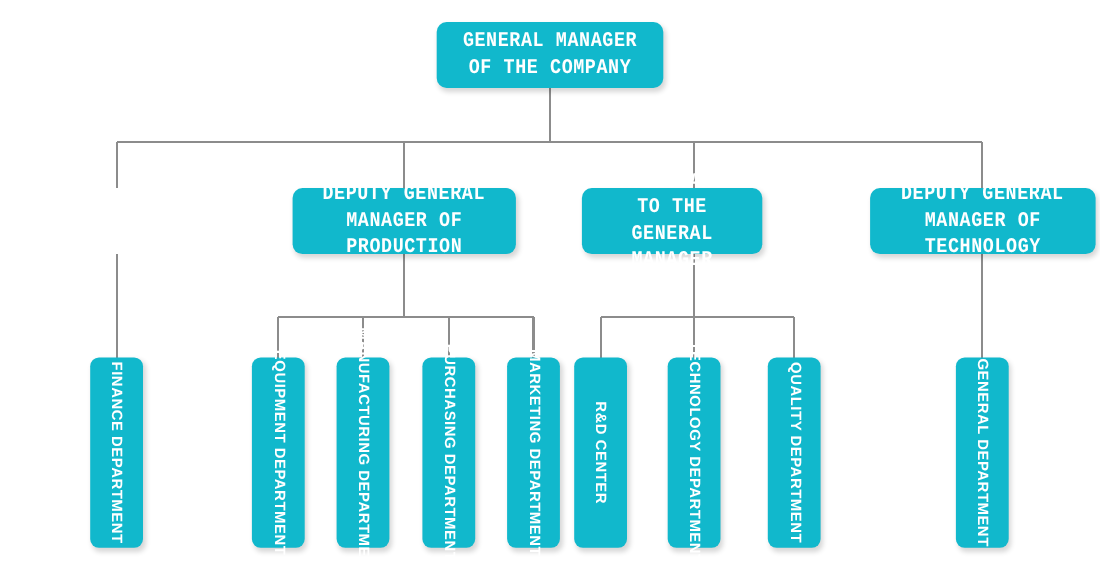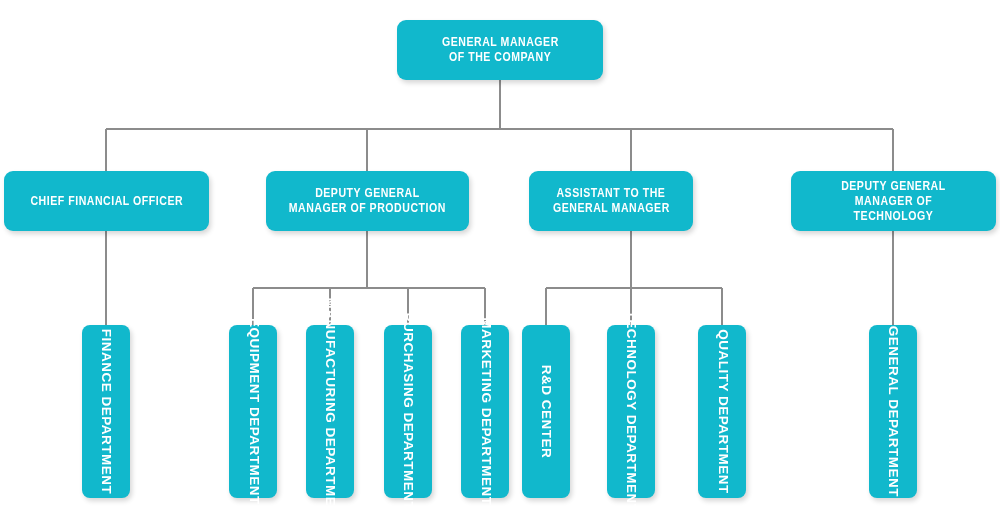--- a/index.html
+++ b/index.html
@@ -37,22 +37,23 @@
     justify-content: center;
     text-align: center;
     color: #ffffff;
     font-weight: bold;
     letter-spacing: 0.6px;
     line-height: 1.25;
     box-shadow: 2px 3px 5px rgba(0,0,0,0.16);
   }
 
   .node.horizontal {
-    font-size: 12px;
+    font-size: 19px;
     padding: 4px 12px;
+    font-family: Liberation Mono, monospace;
   }
 
   
   .node.vertical {
     border-radius: 8px;
     overflow: visible;
   }
   .node.vertical .vlabel {
     display: block;
     white-space: nowrap;
@@ -107,25 +108,20 @@
     </g>
   </svg>
 
   <div class="node horizontal" style="left:397px; top:20px; width:206px; height:60px; background:#11b8cc;">
     <div>
       <span class="condense">GENERAL MANAGER</span><br>
       <span class="condense">OF THE COMPANY</span>
     </div>
   </div>
 
-  <div class="node horizontal" style="left:4px; top:171px; width:205px; height:60px; background:#11b8cc;">
-    <div>
-      <span class="condense">CHIEF FINANCIAL OFFICER</span>
-    </div>
-  </div>
 
   <div class="node horizontal" style="left:266px; top:171px; width:203px; height:60px; background:#11b8cc;">
     <div>
       <span class="condense">DEPUTY GENERAL</span><br>
       <span class="condense">MANAGER OF PRODUCTION</span>
     </div>
   </div>
 
   <div class="node horizontal" style="left:529px; top:171px; width:164px; height:60px; background:#11b8cc;">
     <div>

